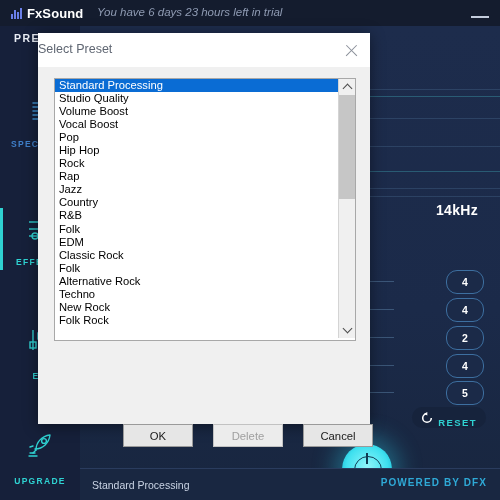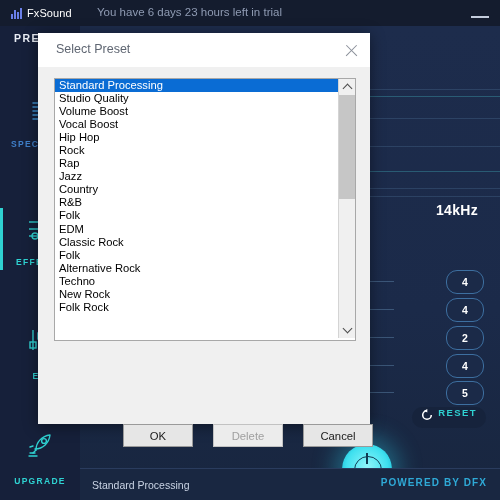--- a/index.html
+++ b/index.html
@@ -13,22 +13,22 @@
   
   .titlebar{position:absolute;left:0;top:0;width:500px;height:26px;background:#141c2e;
             display:flex;align-items:center;}
   .logo-wrap{display:flex;align-items:center;margin-left:11px;}
   .logo-bars{display:flex;align-items:flex-end;height:11px;gap:1px;margin-right:5px;}
   .logo-bars i{display:block;width:2px;background:#6a7fe8;}
   .logo-bars i:nth-child(1){height:5px;}
   .logo-bars i:nth-child(2){height:9px;}
   .logo-bars i:nth-child(3){height:7px;}
   .logo-bars i:nth-child(4){height:11px;}
-  .brand{color:#ffffff;font-size:11px;font-weight:normal;letter-spacing:.1px;}
-  .trial{position:absolute;left:97px;top:6px;color:#8f9bb3;font-size:11.5px;}
+  .brand{color:#ffffff;font-size:13px;font-weight:bold;letter-spacing:.1px;}
+  .trial{position:absolute;left:97px;top:6px;color:#8f9bb3;font-size:11.5px;font-style:italic;}
   .min-btn{position:absolute;right:10px;top:8px;width:20px;height:14px;cursor:pointer;}
   .min-btn span{position:absolute;left:1px;top:8px;width:18px;height:2px;background:#c3ccdd;}
 
   
   .sidebar{position:absolute;left:0;top:26px;width:80px;height:474px;background:#16203a;}
   .preset-label{position:absolute;left:14px;top:6px;color:#e9edf5;font-size:10.5px;
                 font-weight:bold;letter-spacing:1.4px;}
   .side-item{position:absolute;left:0;width:80px;text-align:center;color:#2fd2d2;}
   .side-item .ic{display:block;margin:0 auto 5px auto;}
   .side-item .lb{font-size:8.5px;font-weight:bold;letter-spacing:1.3px;color:#2fd2d2;}
@@ -39,41 +39,41 @@
   .main{position:absolute;left:80px;top:26px;width:420px;height:474px;
         background:linear-gradient(180deg,#1d2c4c 0%,#1b2a49 60%,#18263f 100%);}
   .eqline{position:absolute;height:1px;background:rgba(110,160,200,.20);}
   .eqline.t{background:rgba(70,190,200,.33);}
   .khz{position:absolute;right:22px;top:176px;color:#ffffff;font-size:14px;font-weight:bold;letter-spacing:.3px;}
   .val{position:absolute;right:16px;width:36px;height:22px;border:1px solid #3d6fa0;
        border-radius:11px;color:#ffffff;font-size:10.5px;font-weight:bold;
        display:flex;align-items:center;justify-content:center;background:#1b2a48;}
   .slider-track{position:absolute;height:1px;background:rgba(120,170,210,.35);}
   .reset-btn{position:absolute;right:14px;top:381px;height:21px;padding:0 9px;border-radius:11px;
-       background:#16233c;display:flex;align-items:flex-start;gap:5px;cursor:pointer;}
+       background:#16233c;display:flex;align-items:flex-end;gap:5px;cursor:pointer;}
   .reset-btn .lb{color:#2fd2d2;font-size:9.5px;font-weight:bold;letter-spacing:1.4px;}
 
   .power{position:absolute;left:262px;top:418px;width:50px;height:50px;border-radius:50%;
          background:radial-gradient(circle at 50% 45%, #8ff6fb 0%, #3fe0ef 55%, #17b9d4 80%, rgba(20,150,180,.25) 100%);
          box-shadow:0 0 22px 8px rgba(45,210,235,.35);cursor:pointer;}
   .power .ring{position:absolute;left:12px;top:12px;width:26px;height:26px;border-radius:50%;
          border:1.6px solid #0f3a52;}
   .power .stem{position:absolute;left:24px;top:9px;width:1.8px;height:11px;background:#0f3a52;}
 
   .botbar{position:absolute;left:80px;top:468px;width:420px;height:32px;background:#192741;
           border-top:1px solid #2a3c5e;}
   .botbar .cur{position:absolute;left:12px;top:10px;color:#c9d3e4;font-size:10.5px;}
   .botbar .dfx{position:absolute;right:13px;top:8px;color:#2fa9d6;font-size:10px;
           font-weight:bold;letter-spacing:1.1px;padding-left:27px;}
 
   
   .dialog{position:absolute;left:38px;top:33px;width:332px;height:391px;background:#f0f0f0;
           box-shadow:0 2px 14px rgba(0,0,0,.45);}
   .dlg-title{position:absolute;left:0;top:0;width:332px;height:34px;background:#ffffff;}
-  .dlg-title .t{position:absolute;left:18px;top:9px;color:#5f6672;font-size:12.5px;}
+  .dlg-title .t{position:absolute;left:0;top:9px;color:#5f6672;font-size:12.5px;}
   .dlg-close{position:absolute;right:9px;top:8px;width:19px;height:19px;cursor:pointer;}
   .dlg-close:before,.dlg-close:after{content:"";position:absolute;left:2px;top:9px;width:15px;height:1.3px;background:#8a8f99;}
   .dlg-close:before{transform:rotate(45deg);}
   .dlg-close:after{transform:rotate(-45deg);}
 
   .listbox{position:absolute;left:16px;top:45px;width:300px;height:261px;background:#ffffff;
            border:1px solid #a8a8a8;overflow:hidden;}
   .lrow{height:13.05px;line-height:13.05px;padding-left:4px;font-size:11.2px;color:#000000;
         white-space:nowrap;cursor:pointer;}
   .lrow.sel{background:#0a6cd4;color:#ffffff;}
@@ -235,20 +235,21 @@
       <span class="t">Select Preset</span>
       <span class="dlg-close"></span>
     </div>
 
     <div class="listbox">
       <div class="lrows" id="preset-rows">
           <div class="lrow sel">Standard Processing</div>
           <div class="lrow">Studio Quality</div>
           <div class="lrow">Volume Boost</div>
           <div class="lrow">Vocal Boost</div>
+          <div class="lrow">Pop</div>
           <div class="lrow">Hip Hop</div>
           <div class="lrow">Rock</div>
           <div class="lrow">Rap</div>
           <div class="lrow">Jazz</div>
           <div class="lrow">Country</div>
           <div class="lrow">R&amp;B</div>
           <div class="lrow">Folk</div>
           <div class="lrow">EDM</div>
           <div class="lrow">Classic Rock</div>
           <div class="lrow">Folk</div>

